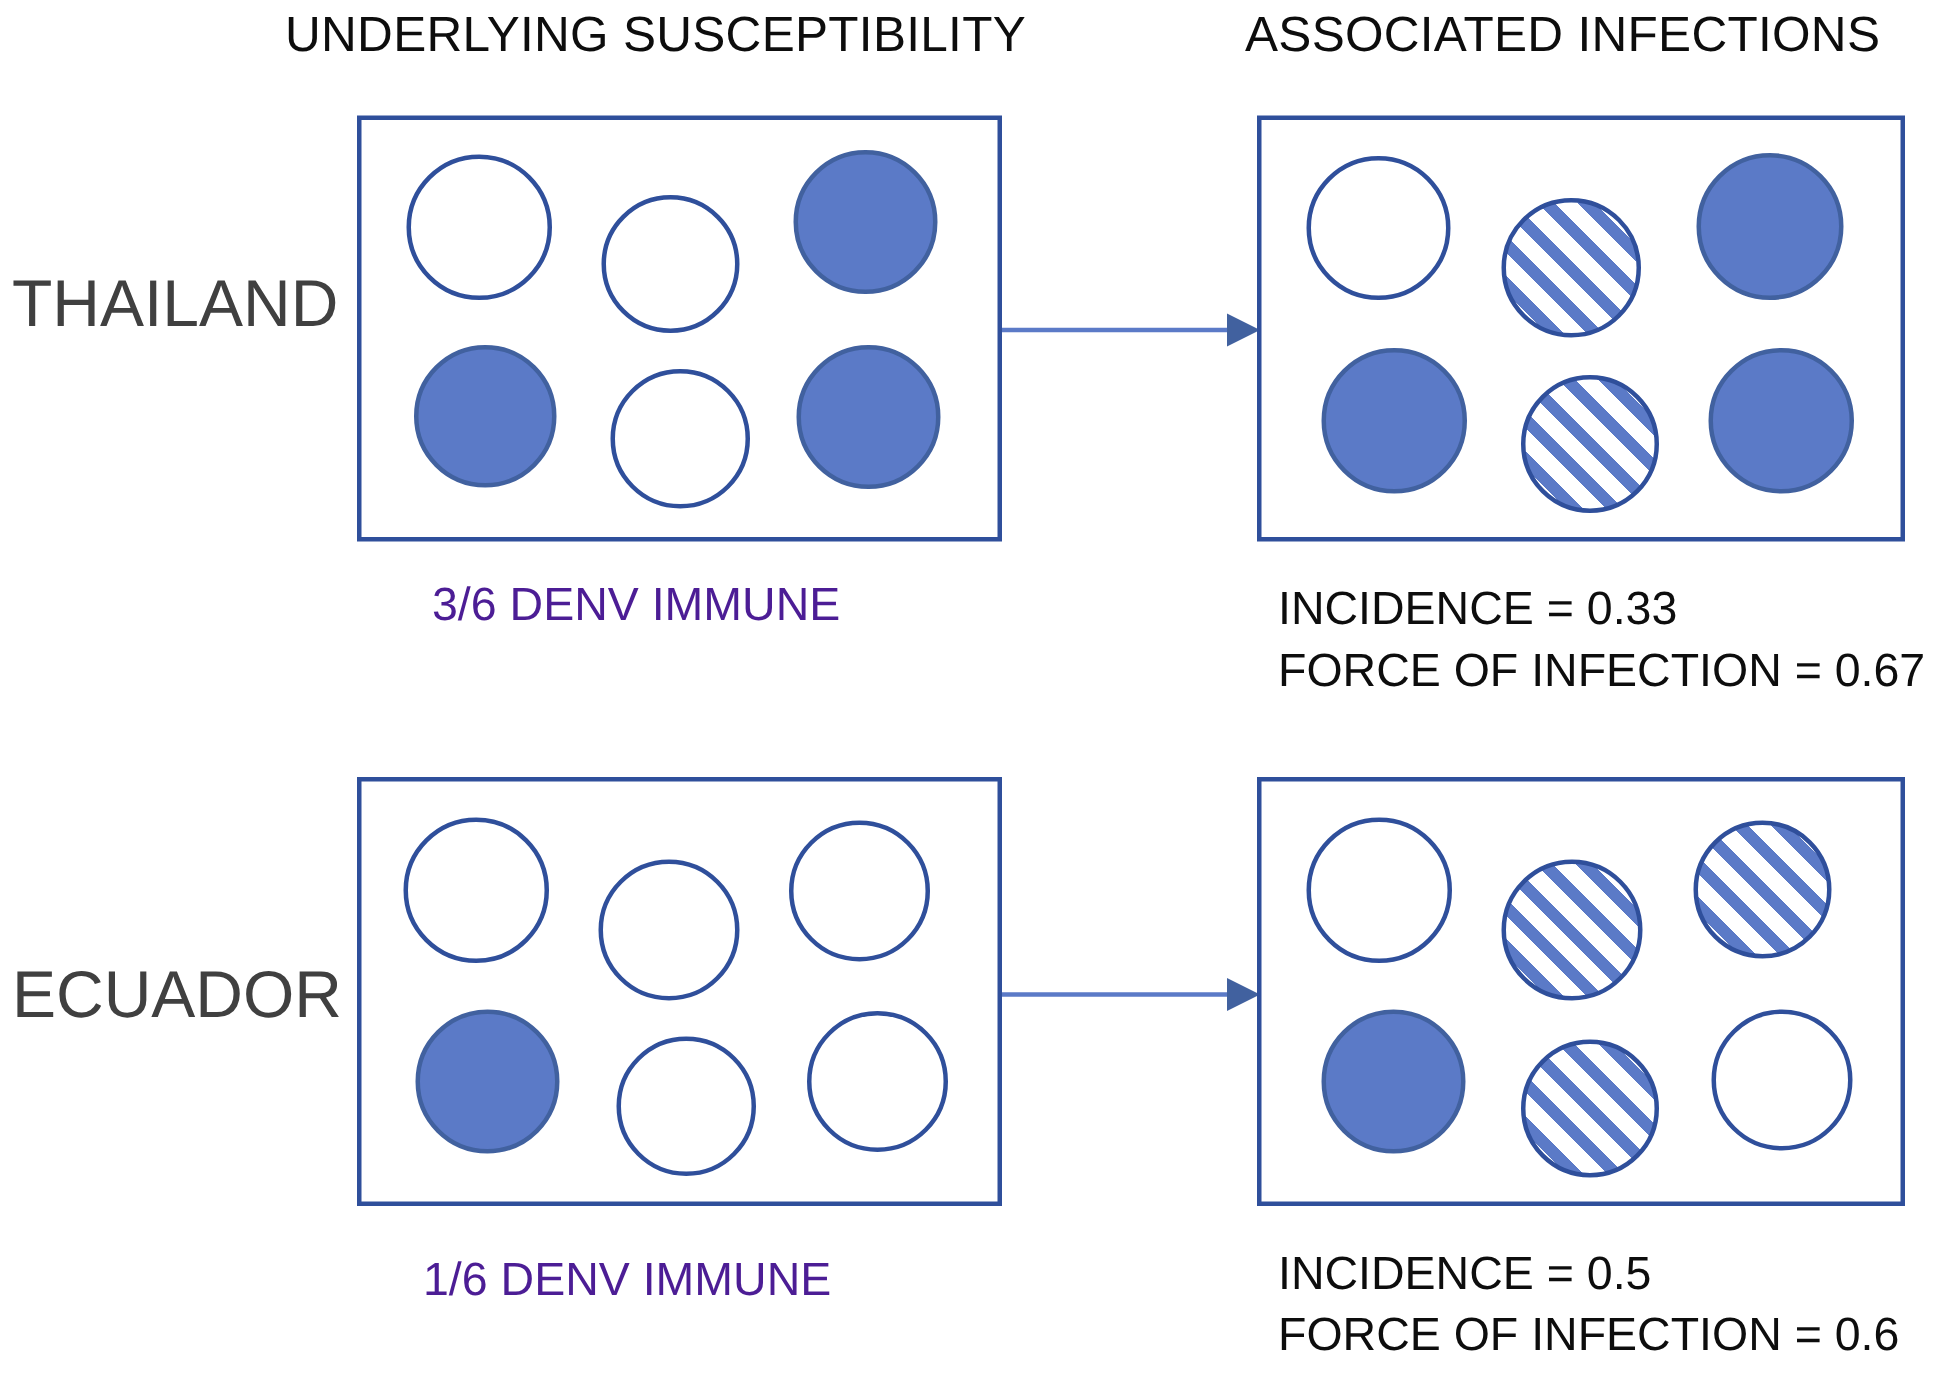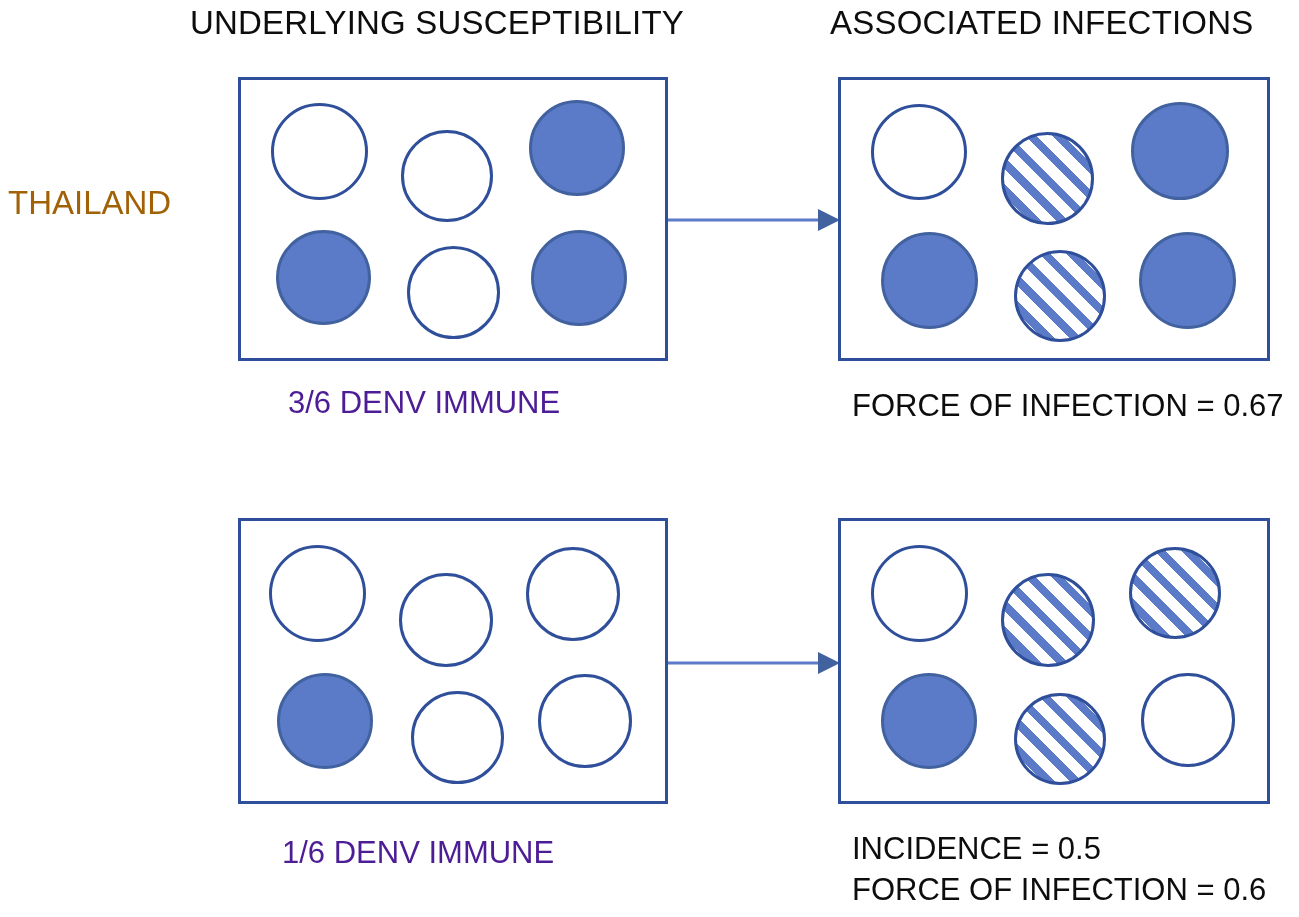--- a/index.html
+++ b/index.html
@@ -29,23 +29,23 @@
     color: #0d0d0d;
     white-space: nowrap;
     font-weight: 400;
   }
   #heading-susceptibility { left: 190px; top: 4px; }
   #heading-infections     { left: 830px; top: 4px; text-align: center; }
 
   
   .row-label {
     position: absolute;
-    font-size: 33px;
+    font-size: 44px;
     line-height: 38px;
-    color: #a16207;
+    color: #404040;
     white-space: nowrap;
     font-weight: 400;
   }
   #label-thailand { left: 8px;  top: 184px; }
   #label-ecuador  { left: 8px;  top: 645px; }
 
   
   .panel {
     position: absolute;
     border: 3px solid #2f4f9b;
@@ -145,23 +145,25 @@
     <div class="circle hatched" style="left:160px; top:52px;  width:93px;  height:93px;"></div>
     <div class="circle filled" style="left:290px; top:22px;  width:98px;  height:98px;"></div>
     <div class="circle filled" style="left:40px;  top:152px; width:97px;  height:97px;"></div>
     <div class="circle hatched" style="left:173px; top:170px; width:92px;  height:92px;"></div>
     <div class="circle filled" style="left:298px; top:152px; width:97px;  height:97px;"></div>
   </div>
 
   <div class="caption" id="caption-thailand-immune">3/6 DENV IMMUNE</div>
 
   <div class="metrics" id="metrics-thailand">
+    <div>INCIDENCE = 0.33</div>
     <div>FORCE OF INFECTION = 0.67</div>
   </div>
 
+  <div class="row-label" id="label-ecuador">ECUADOR</div>
 
   <div class="panel" id="panel-ecuador-susceptibility">
     <div class="circle" style="left:28px;  top:24px;  width:97px;  height:97px;"></div>
     <div class="circle" style="left:158px; top:52px;  width:94px;  height:94px;"></div>
     <div class="circle" style="left:285px; top:26px;  width:94px;  height:94px;"></div>
     <div class="circle filled" style="left:36px;  top:152px; width:96px;  height:96px;"></div>
     <div class="circle" style="left:170px; top:170px; width:93px;  height:93px;"></div>
     <div class="circle" style="left:297px; top:153px; width:94px;  height:94px;"></div>
   </div>
 

